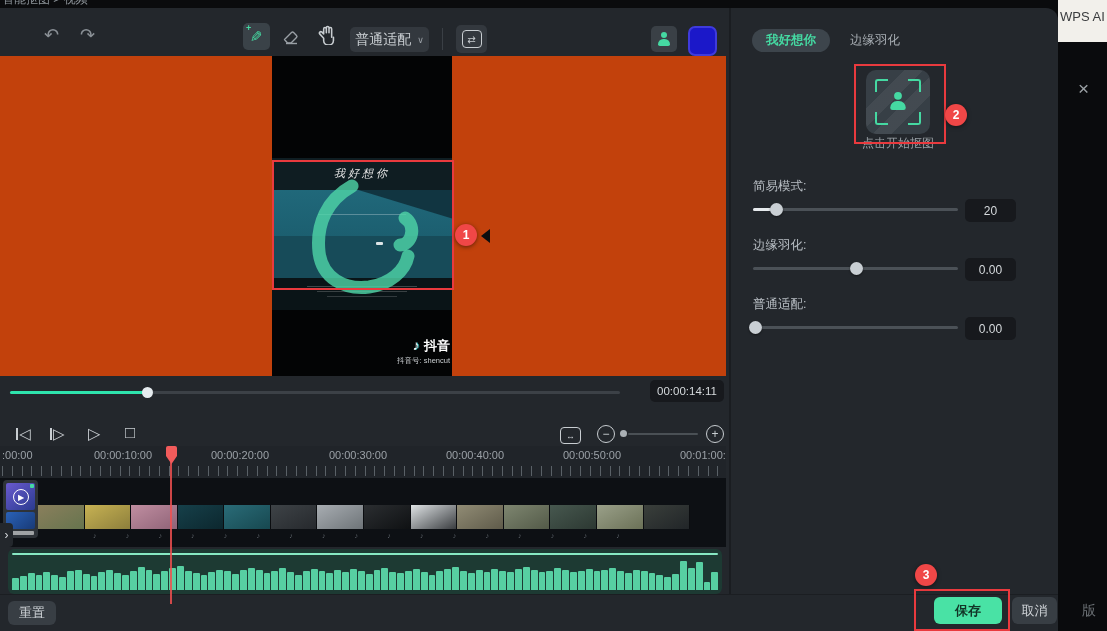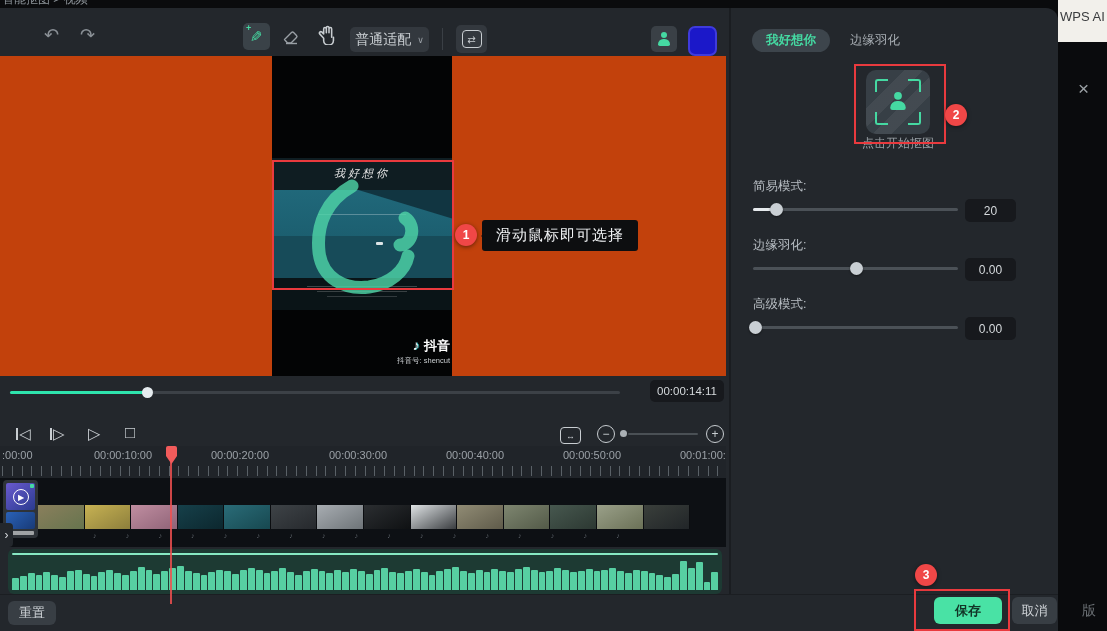--- a/index.html
+++ b/index.html
@@ -131,23 +131,20 @@
           <span style="font-size:13px;font-weight:bold;color:#fff;">抖音</span>
           <div style="font-size:7.5px;color:#c9cdd0;margin-top:1px;white-space:nowrap;">抖音号: shencut</div>
         </div>
       </div>
 
       <div class="abs redbox" style="left:272px;top:104px;width:178px;height:126px;"></div>
 
       <div class="abs badge" style="left:455px;top:168px;">1</div>
 
       <div class="abs" style="left:474px;top:173px;width:0;height:0;border:7px solid transparent;border-right:9px solid #0d0e10;"></div>
-      <div class="abs" style="left:482px;top:164px;background:#0d0e10;border-radius:3px;padding:6px 14px;">
-        <span style="font-size:15px;color:#f0f2f4;letter-spacing:1px;white-space:nowrap;">滑动鼠标即可选择</span>
-      </div>
     </div>
 
     <div class="abs" style="left:10px;top:378px;width:610px;height:12px;cursor:pointer;">
       <div class="abs" style="left:0;top:5px;width:100%;height:3px;background:#3c4147;border-radius:2px;"></div>
       <div class="abs" style="left: 0px; top: 5px; height: 3px; background: rgb(46, 227, 173); border-radius: 2px; width: 22.5%;"></div>
       <div class="abs" style="top: 1px; width: 11px; height: 11px; border-radius: 50%; background: rgb(230, 236, 239); left: calc(22.5% - 5px);"></div>
     </div>
     <div class="abs valbox" style="left:650px;top:372px;width:74px;height:22px;font-size:11.5px;">
       <span>00:00:14:11</span>
     </div>
@@ -396,21 +393,21 @@
       <div class="abs slabel" style="left:22px;top:229px;">边缘羽化:</div>
       <div class="abs" style="left:22px;top:254px;width:205px;height:13px;cursor:pointer;">
         <div class="strack"></div>
         <div class="sfill" style="width: 0%;"></div>
         <div class="sthumb" style="left: calc(50% - 6px);"></div>
       </div>
       <div class="abs valbox" style="left:234px;top:250px;width:51px;height:23px;">
         <span>0.00</span>
       </div>
 
-      <div class="abs slabel" style="left:22px;top:288px;">高级模式:</div>
+      <div class="abs slabel" style="left:22px;top:288px;">普通适配:</div>
       <div class="abs" style="left:22px;top:313px;width:205px;height:13px;cursor:pointer;">
         <div class="strack"></div>
         <div class="sfill" style="width: 0%;"></div>
         <div class="sthumb" style="left: calc(1% - 6px);"></div>
       </div>
       <div class="abs valbox" style="left:234px;top:309px;width:51px;height:23px;">
         <span>0.00</span>
       </div>
     </div>
   </div>

